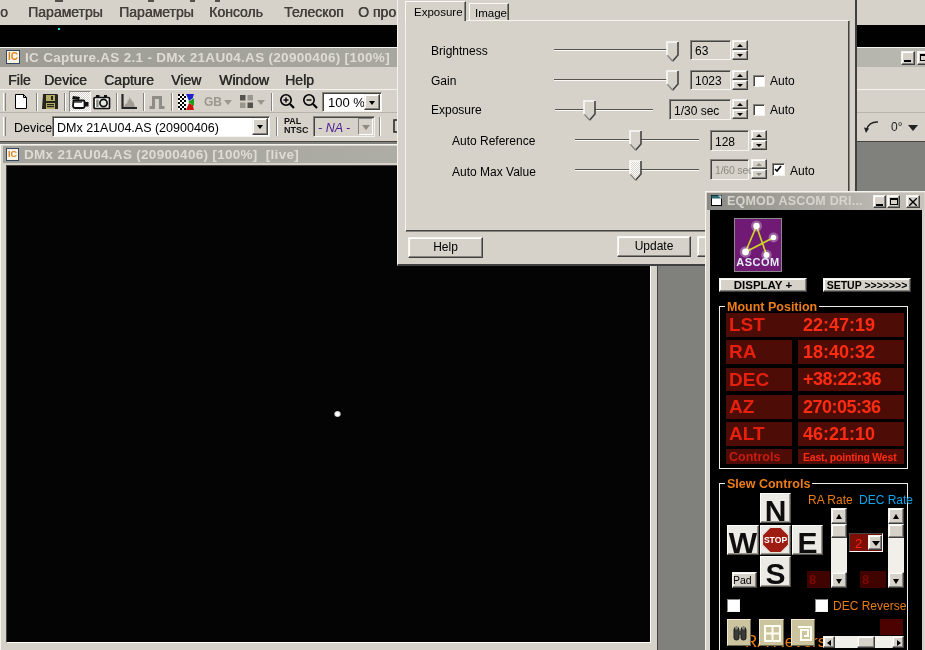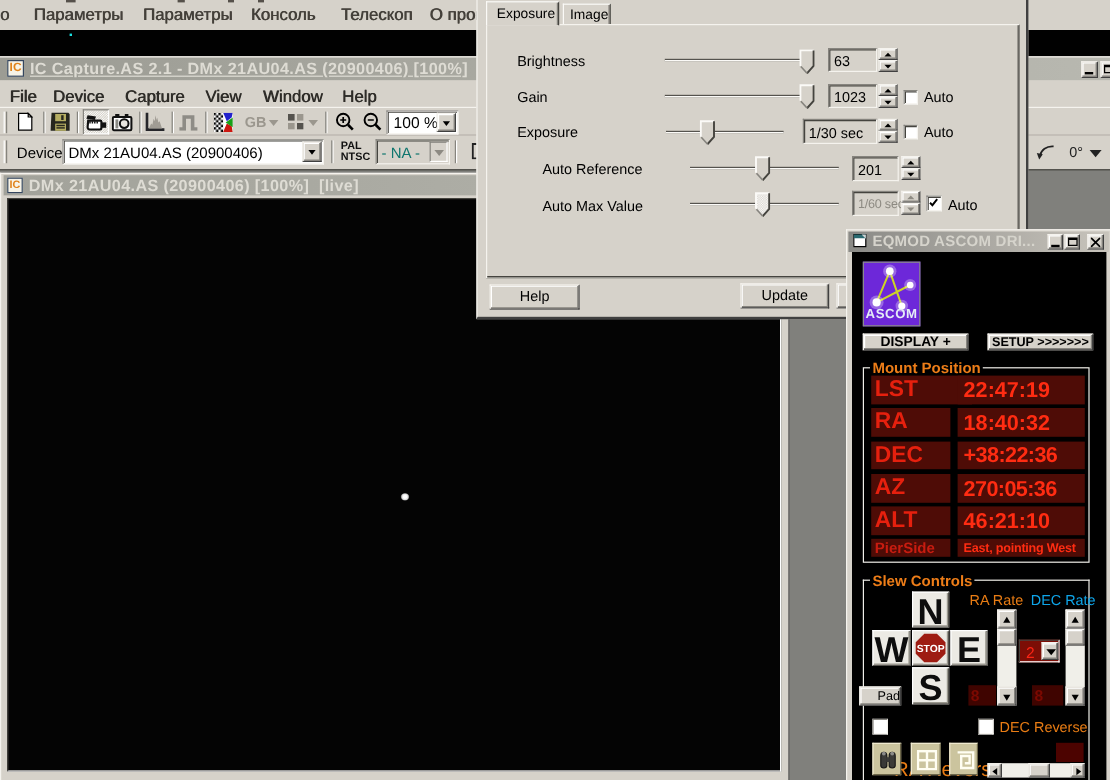--- a/index.html
+++ b/index.html
@@ -34,21 +34,21 @@
 <div class="a" style="left:0;top:25px;width:925px;height:22px;background:#010101;">
   <span class="a" style="left:58px;top:3px;width:2px;height:2px;background:#19e0e0;"></span>
 </div>
 
 <div class="a" id="mainwin" style="left:0;top:47px;width:925px;height:603px;background:#d6d2ca;">
 
   <div class="a" style="left:0;top:0;width:925px;height:1px;background:#f5f3ee;"></div>
 
   <div class="a" style="left:0;top:1px;width:925px;height:19px;background:linear-gradient(to right,#9c9c94,#b8b8b0);">
     <span class="a" style="left:6px;top:2px;width:14px;height:14px;background:#f7f3e7;border:1px solid #35465f;color:#e0831c;font-size:10px;font-weight:bold;text-align:center;line-height:12px;">IC</span>
-    <span class="a" style="left:25px;top:2px;font-size:13.5px;font-weight:bold;color:#dedcd4;letter-spacing:0.3px;text-decoration:underline;">IC Capture.AS 2.1 - DMx 21AU04.AS (20900406) [100%]</span>
+    <span class="a" style="left:25px;top:2px;font-size:13.5px;font-weight:bold;color:#dedcd4;letter-spacing:0.3px;">IC Capture.AS 2.1 - DMx 21AU04.AS (20900406) [100%]</span>
     <span class="a raised" style="left:901px;top:3px;width:14px;height:14px;">
         <span class="a" style="left:2px;top:8px;width:7px;height:2px;background:#000;"></span>
       </span>
     <span class="a raised" style="left:917px;top:3px;width:14px;height:14px;">
         <span class="a" style="left:2px;top:2px;width:8px;height:7px;border:1px solid #000;border-top-width:2px;"></span>
       </span>
   </div>
 
   <div class="a" style="left:0;top:20px;width:925px;height:22px;background:#d6d2ca;font-size:14px;color:#2e2c28;text-shadow:0.5px 0 0 #2e2c28;">
     <span class="a" style="left:8px;top:5px;">File</span>
@@ -158,21 +158,21 @@
     <span class="a" style="left:14px;top:7px;font-size:12.5px;">Device</span>
     <div class="a white-sunk" style="left:52px;top:2px;width:218px;height:21px;">
       <span class="a" style="left:4px;top:4px;font-size:12.5px;">DMx 21AU04.AS (20900406)</span>
     </div>
     <div class="a raised" style="left:252px;top:4px;width:16px;height:17px;">
         <div class="tdown a" style="left:4px;top:6px;"></div>
       </div>
     <div class="a sep" style="left:276px;top:3px;height:19px;"></div>
     <div class="a" style="left:284px;top:3px;font-size:9px;font-weight:bold;line-height:9px;color:#111;">PAL<br>NTSC</div>
     <div class="a sunk" style="left:313px;top:2px;width:62px;height:21px;background:#d6d2ca;">
-      <span class="a" style="left:4px;top:4px;font-size:12.5px;color:#0f766e;">- NA -</span>
+      <span class="a" style="left:4px;top:4px;font-size:12.5px;color:#4c1d95;font-style:italic;">- NA -</span>
       <div class="a" style="left:44px;top:1px;width:15px;height:17px;background:#d6d2ca;border:1px solid #fff;border-top-color:#86847e;border-left-color:#86847e;">
           <div class="a" style="left:3px;top:6px;width:0;height:0;border-left:4px solid transparent;border-right:4px solid transparent;border-top:5px solid #8d8a82;"></div>
         </div>
     </div>
     <div class="a sep" style="left:379px;top:3px;height:19px;"></div>
     <svg class="a" style="left:392px;top:5px;" width="8" height="14" viewBox="0 0 8 14">
         <path d="M7 1 h-5 v12 h5" fill="none" stroke="#222" stroke-width="1.5"></path>
       </svg>
 
     <svg class="a" style="left:863px;top:4px;" width="17" height="16" viewBox="0 0 17 16">
@@ -272,21 +272,21 @@
 
   <span class="a" style="left:54px;top:134px;font-size:12px;">Auto Reference</span>
   <div class="a" style="left:177px;top:139px;width:124px;height:2px;background:#55534e;border-bottom:1px solid #fbfaf7;"></div>
   <svg class="a" style="left:231px;top:130px;" width="13" height="21" viewBox="0 0 13 21">
       <path d="M1 1 h11 v13 l-5.5 6 l-5.5 -6 z" fill="#d6d2ca"></path>
       <path d="M1 14 V1 H12" fill="none" stroke="#fbfaf7" stroke-width="1.6"></path>
       <path d="M12 1 V14 L6.5 20.2" fill="none" stroke="#45443f" stroke-width="1.6"></path>
       <path d="M1.4 14.4 L6.5 20" fill="none" stroke="#86847e" stroke-width="1.4"></path>
     </svg>
   <div class="a sunk" style="left:312px;top:130px;width:39px;height:21px;">
-      <span class="a" style="left:4px;top:4px;font-size:12px;">201</span>
+      <span class="a" style="left:4px;top:4px;font-size:12px;">128</span>
     </div>
   <div class="a raised" style="left:353px;top:130px;width:16px;height:10px;">
       <div class="a" style="left:4px;top:3px;width:0;height:0;border-left:3px solid transparent;border-right:3px solid transparent;border-bottom:3px solid #000;"></div>
     </div>
   <div class="a raised" style="left:353px;top:140px;width:16px;height:10px;">
       <div class="a" style="left:4px;top:3px;width:0;height:0;border-left:3px solid transparent;border-right:3px solid transparent;border-top:3px solid #000;"></div>
     </div>
 
   <span class="a" style="left:54px;top:165px;font-size:12px;">Auto Max Value</span>
   <div class="a" style="left:177px;top:169px;width:124px;height:2px;background:#55534e;border-bottom:1px solid #fbfaf7;"></div>
@@ -341,21 +341,21 @@
       </span>
     <span class="a raised" style="left:199px;top:2px;width:14px;height:13px;">
         <svg class="a" style="left:2px;top:2px;" width="8" height="8" viewBox="0 0 8 8">
           <path d="M0 0 L8 8 M8 0 L0 8" stroke="#000" stroke-width="1.4"></path>
         </svg>
       </span>
   </div>
 
   <div class="a" style="left:4px;top:18px;width:212px;height:441px;background:#000;">
 
-    <div class="a" style="left:9px;top:8px;width:48px;height:54px;background:#6d28d9;border:1px solid #8a8a8a;">
+    <div class="a" style="left:24px;top:8px;width:48px;height:54px;background:#701a75;border:1px solid #8a8a8a;">
       <svg class="a" style="left:0;top:0;" width="46" height="52" viewBox="0 0 46 52">
         <path d="M21.5 7 L10.5 33 M21.5 7 L31.5 36 M38.5 18.5 L10.5 33" stroke="#cdd426" stroke-width="1.7" fill="none"></path>
         <circle cx="21.5" cy="7" r="3.2" fill="#fff"></circle>
           <circle cx="21.5" cy="7" r="5.5" fill="#fff" opacity="0.3"></circle>
         <circle cx="38.5" cy="18.5" r="2.8" fill="#fff"></circle>
           <circle cx="38.5" cy="18.5" r="5" fill="#fff" opacity="0.3"></circle>
         <circle cx="10.5" cy="33" r="3.4" fill="#fff"></circle>
           <circle cx="10.5" cy="33" r="5.8" fill="#fff" opacity="0.3"></circle>
         <circle cx="31.5" cy="36" r="3" fill="#fff"></circle>
           <circle cx="31.5" cy="36" r="5.2" fill="#fff" opacity="0.3"></circle>
@@ -394,41 +394,41 @@
       <div class="a mpv" style="left:88px;top:185px;width:106px;height:24px;">
           <span style="font-size:18px;letter-spacing:-0.5px;">270:05:36</span>
         </div>
       <div class="a mpl" style="left:16px;top:212px;width:66px;height:24px;">
           <span style="font-size:19px;">ALT</span>
         </div>
       <div class="a mpv" style="left:88px;top:212px;width:106px;height:24px;">
           <span style="font-size:18px;">46:21:10</span>
         </div>
       <div class="a mpl" style="left:16px;top:239px;width:66px;height:15px;">
-          <span style="font-size:12.5px;color:#c81c10;">PierSide</span>
+          <span style="font-size:12.5px;color:#c81c10;">Controls</span>
         </div>
       <div class="a mpv" style="left:88px;top:239px;width:106px;height:15px;">
           <span style="font-size:10.5px;letter-spacing:-0.2px;">East, pointing West</span>
         </div>
     </div>
 
     <div class="a" style="left:9px;top:273px;width:189px;height:168px;border:1px solid #efeee8;border-bottom:none;"></div>
     <span class="a" style="left:15px;top:267px;background:#000;padding:0 2px;font-size:12.5px;font-weight:bold;color:#ed7d18;">Slew Controls</span>
     <div id="slew">
       <div class="a nsew" style="left:50px;top:283px;width:31px;height:30px;"><span style="line-height:28px;">N</span></div>
       <div class="a nsew" style="left:17px;top:315px;width:32px;height:30px;"><span style="line-height:28px;">W</span></div>
       <div class="a nsew" style="left:50px;top:315px;width:31px;height:30px;">
         <svg class="a" style="left:0;top:0;" width="29" height="28" viewBox="0 0 29 28">
             <polygon points="9,1.5 20,1.5 27.5,9 27.5,19 20,26.5 9,26.5 1.5,19 1.5,9" fill="#9e1c12" stroke="#e8e4de" stroke-width="1.2"></polygon>
             <text x="14.5" y="17" font-family="Liberation Sans" font-size="8.6" font-weight="bold" fill="#fff" text-anchor="middle">STOP</text>
           </svg>
       </div>
       <div class="a nsew" style="left:82px;top:315px;width:31px;height:30px;"><span style="line-height:28px;">E</span></div>
       <div class="a nsew" style="left:50px;top:346px;width:31px;height:31px;"><span style="line-height:29px;">S</span></div>
-      <div class="a raised" style="left:6px;top:362px;width:35px;height:16px;text-align:right;"><span style="font-size:10.5px;line-height:14px;">Pad</span></div>
+      <div class="a raised" style="left:22px;top:362px;width:25px;height:16px;text-align:left;"><span style="font-size:10.5px;line-height:14px;">Pad</span></div>
       <span class="a" style="left:98px;top:283px;font-size:12px;color:#e87c14;">RA Rate</span>
       <span class="a" style="left:149px;top:283px;font-size:12px;color:#0ea5e9;">DEC Rate</span>
 
       <div class="a" style="left:121px;top:298px;width:16px;height:80px;background:#f0efe9;">
         <div class="a raised" style="left:0;top:0;width:16px;height:16px;">
             <div class="a" style="left:4px;top:5px;width:0;height:0;border-left:3.5px solid transparent;border-right:3.5px solid transparent;border-bottom:5px solid #000;"></div>
           </div>
         <div class="a raised" style="left:0;top:16px;width:16px;height:14px;"></div>
         <div class="a raised" style="left:0;top:64px;width:16px;height:16px;">
             <div class="a" style="left:4px;top:6px;width:0;height:0;border-left:3.5px solid transparent;border-right:3.5px solid transparent;border-top:5px solid #000;"></div>

